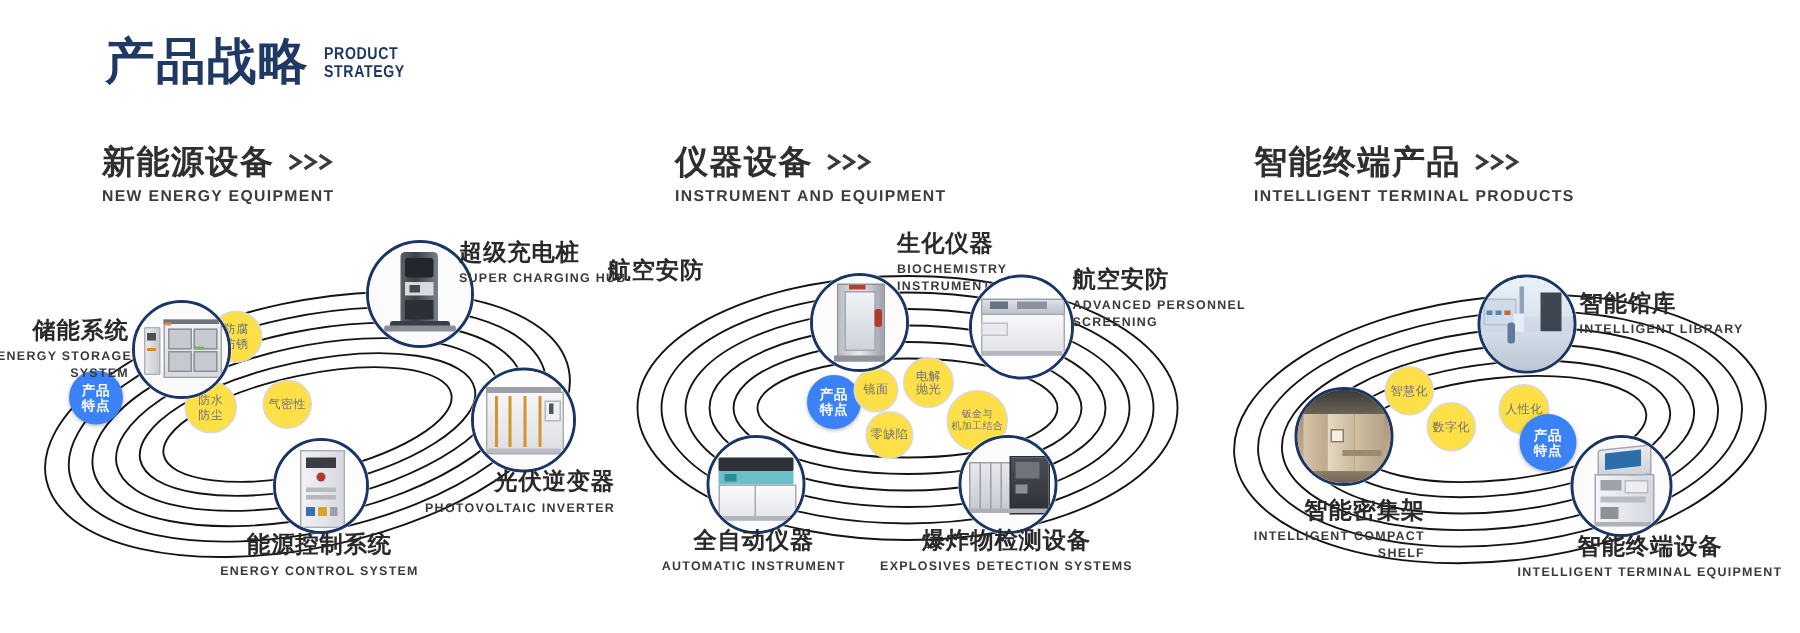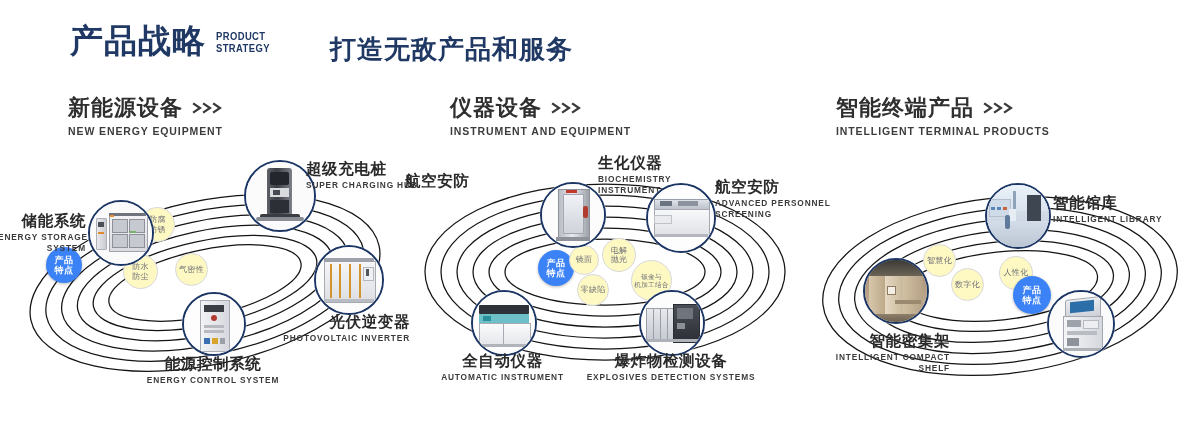--- a/index.html
+++ b/index.html
@@ -51,21 +51,21 @@
     position:absolute;border-radius:50%;
     border:2.5px solid #1b3564;
     overflow:hidden;background:#dfe3ea;
     box-shadow:0 0 0 0.5px rgba(255,255,255,.6);
   }
   .node .photo{position:absolute;inset:0;}
 
   
   .feat{
     position:absolute;border-radius:50%;
-    border:1px solid #d8d8dc;background:#fef9c3;
+    border:1px solid #d8d8dc;background:#fde047;
     display:flex;align-items:center;justify-content:center;
     text-align:center;color:#707078;
     font-size:8px;line-height:1.15;letter-spacing:0.3px;
   }
   .feat.core{
     background:#3b82f6;border:none;color:#ffffff;font-weight:bold;
     font-size:9px;letter-spacing:0.5px;
     box-shadow:0 1px 3px rgba(0,0,0,.28);
   }
 
@@ -84,21 +84,20 @@
 
 <div id="stage">
 
   <div class="hdr">
     <div class="hdr-cn">产品战略</div>
     <div class="hdr-en">
       <div>PRODUCT</div>
       <div>STRATEGY</div>
     </div>
   </div>
-  <div class="hdr-sub">打造无敌产品和服务</div>
 
   <div class="sect" style="left:68px;top:96px;">
     <div class="s-cn">
       <span>新能源设备</span>
       <span class="chev">
         <svg width="34" height="12" viewBox="0 0 34 12">
             <g fill="none" stroke="#3a3a3a" stroke-width="2.2" stroke-linecap="square">
           <polyline points="2,2 8,6 2,10"></polyline>
               <polyline points="12,2 18,6 12,10"></polyline>
               <polyline points="22,2 28,6 22,10"></polyline>
@@ -418,15 +417,19 @@
         <div class="m" style="left:16px;top:6px;width:34px;height:18px;background:linear-gradient(180deg,#e9ebef,#cfd2d9);border:0.5px solid #a4a7af;border-radius:2px 2px 0 0;transform:skewY(-6deg);"></div>
         <div class="m" style="left:21px;top:9px;width:24px;height:11px;background:#2c6fa8;transform:skewY(-6deg);"></div>
         <div class="m" style="left:14px;top:24px;width:38px;height:32px;background:linear-gradient(90deg,#f4f5f7,#d5d8de);border:0.5px solid #a4a7af;"></div>
         <div class="m" style="left:18px;top:28px;width:14px;height:7px;background:#9ea2aa;"></div>
         <div class="m" style="left:34px;top:28px;width:14px;height:7px;background:#eceef1;border:0.5px solid #b7bac1;"></div>
         <div class="m" style="left:18px;top:39px;width:30px;height:4px;background:#b9bcc3;"></div>
         <div class="m" style="left:18px;top:46px;width:12px;height:8px;background:#8e939b;"></div>
         <div class="m" style="left:14px;top:56px;width:38px;height:3px;background:#aeb1b8;"></div>
       </div>
     </div>
+    <div class="lab c" style="left:205px;top:206px;width:200px;">
+      <div class="l-cn">智能终端设备</div>
+      <div class="l-en">INTELLIGENT TERMINAL EQUIPMENT</div>
+    </div>
   </div>
 
 </div>
 
 </body></html>

